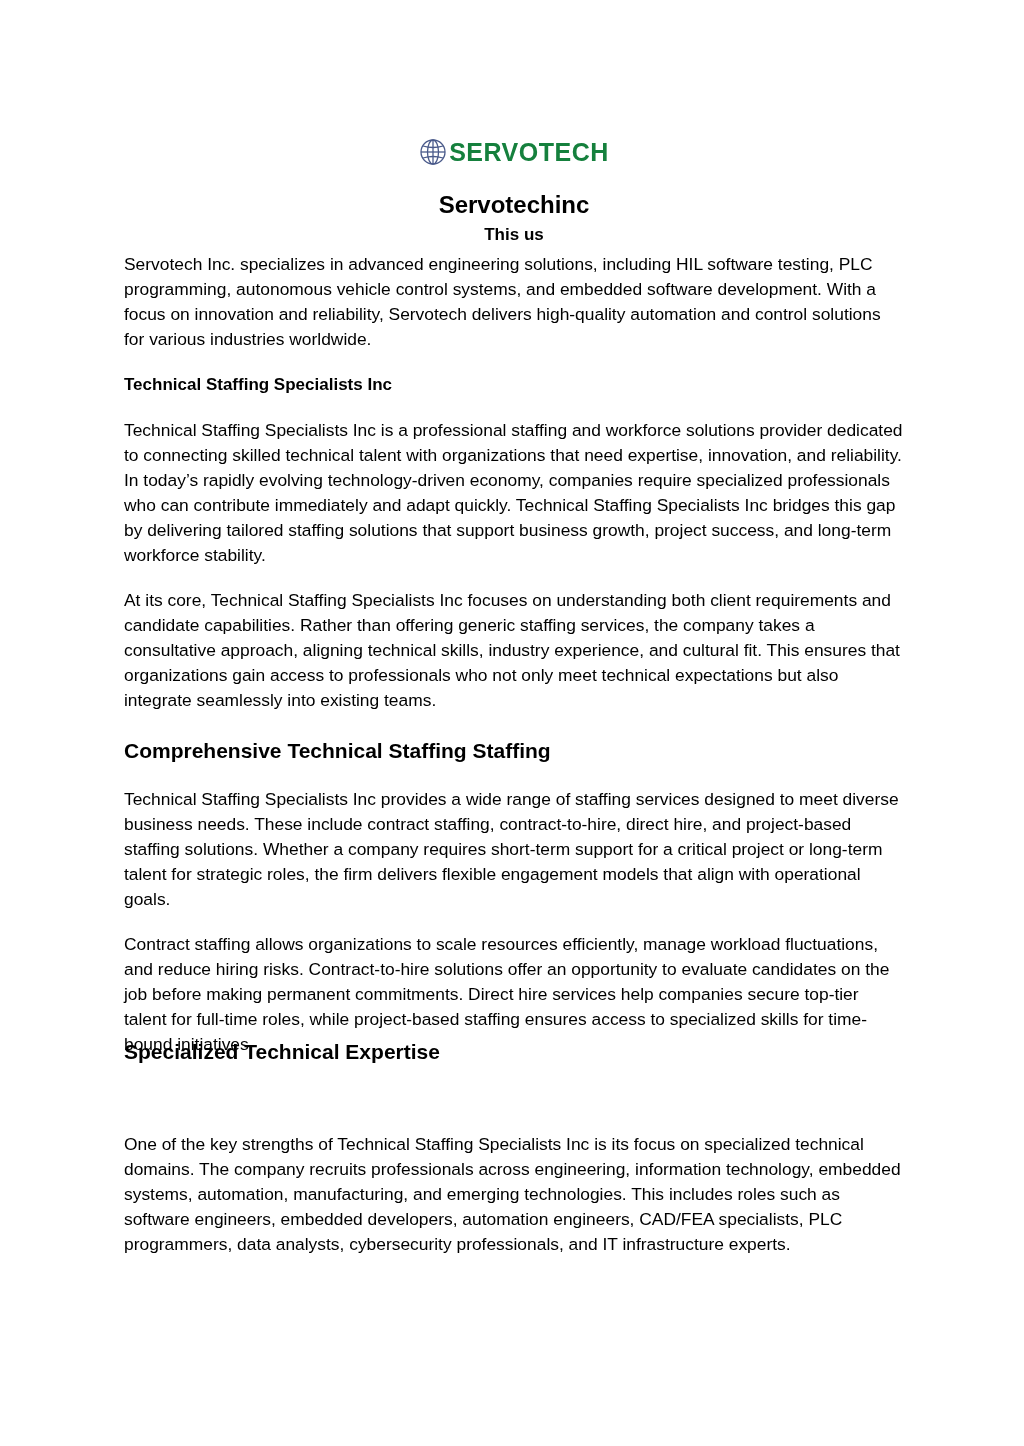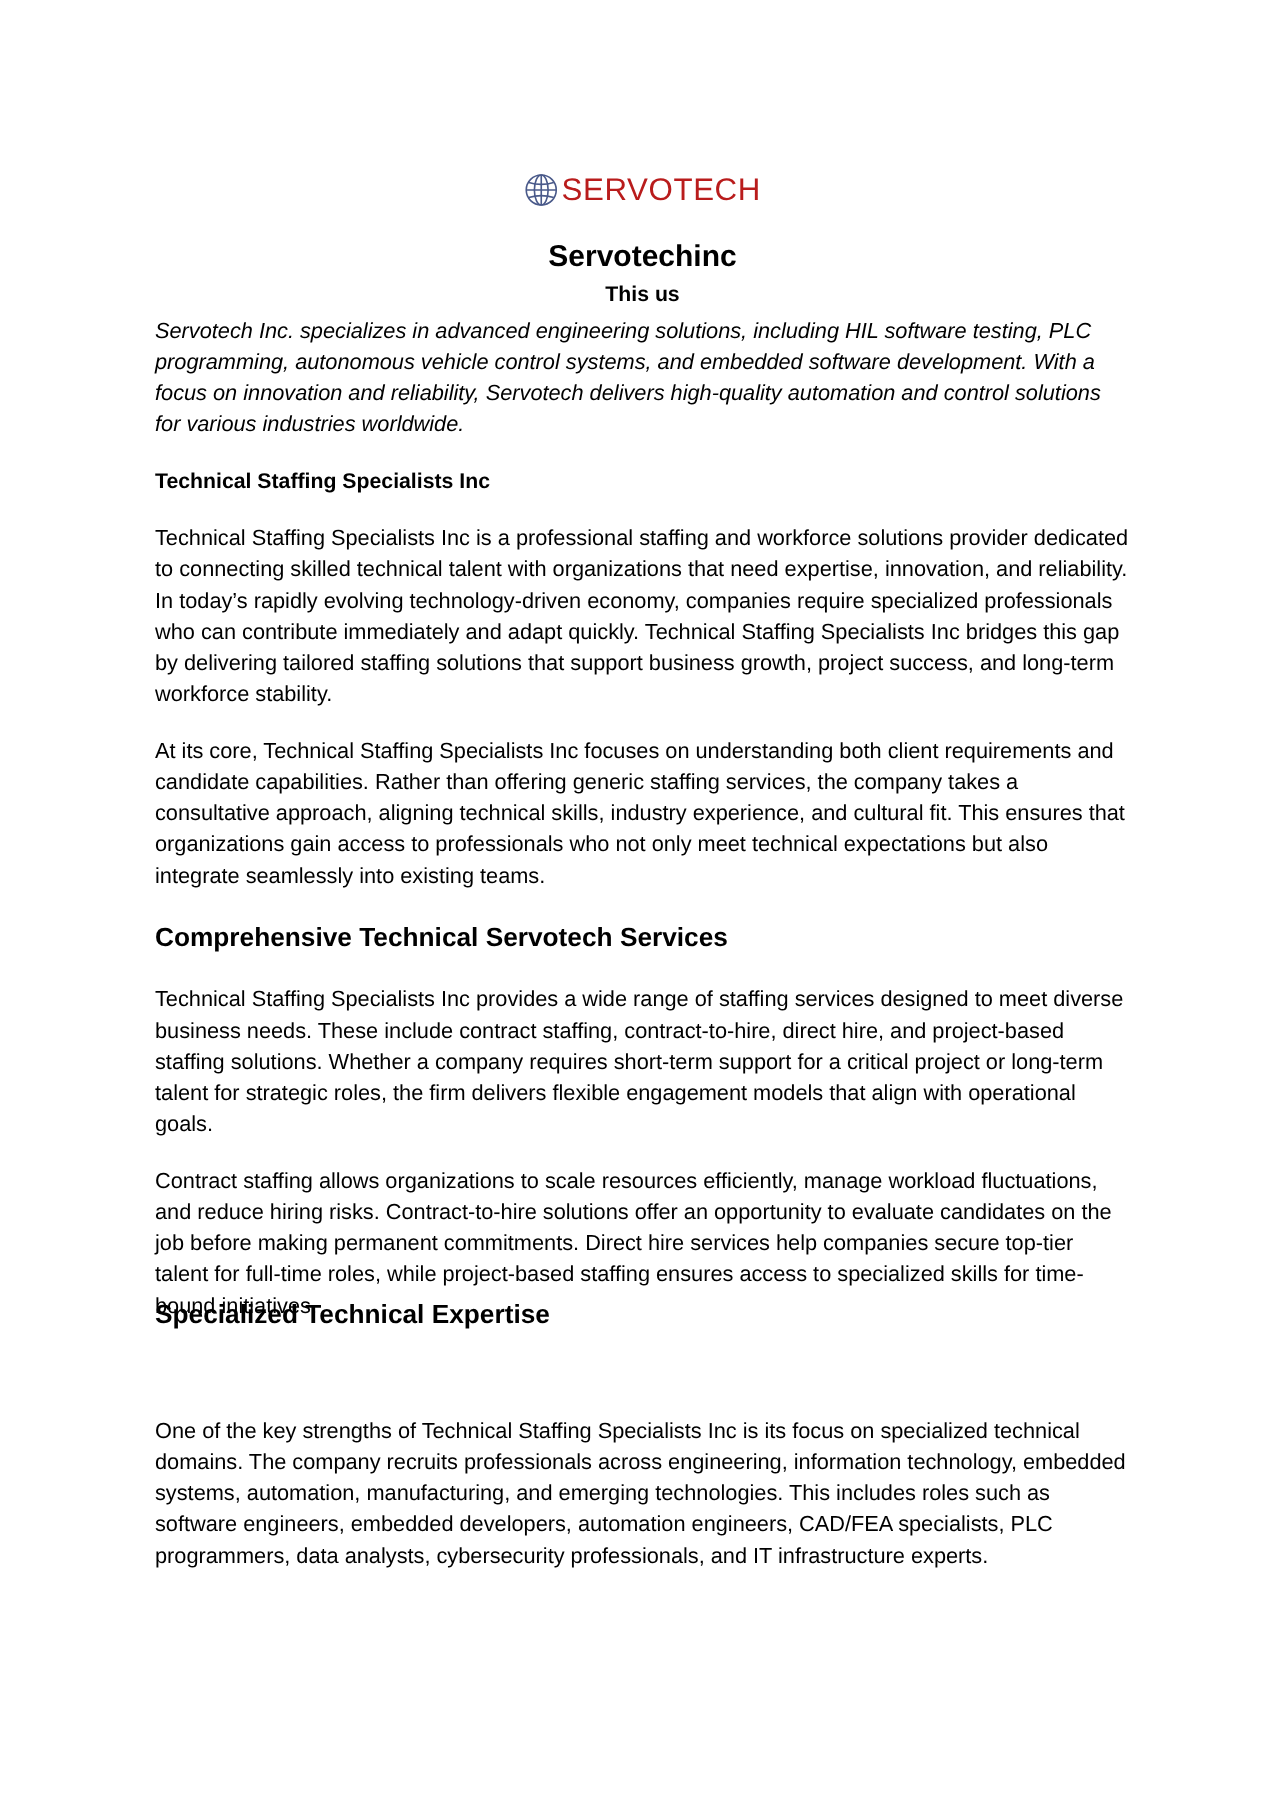--- a/index.html
+++ b/index.html
@@ -34,24 +34,24 @@
       gap: 2px;
       height: 36px;
     }
     .logo-icon {
       width: 28px;
       height: 28px;
       display: inline-block;
     }
     .logo-text {
       font-family: "Liberation Sans", sans-serif;
-      font-weight: normal;
+      font-weight: bold;
       font-size: 25px;
       letter-spacing: 0.5px;
-      color: #b91c1c;
+      color: #15803d;
       line-height: 36px;
     }
     .company-name {
       font-size: 24px;
       font-weight: bold;
       margin-top: 20px;
       line-height: 30px;
     }
     .subtitle {
       font-size: 17px;
@@ -100,29 +100,29 @@
           <path d="M4 8 Q14 11 24 8"></path>
           <path d="M4 20 Q14 17 24 20"></path>
         </svg>
       </span>
       <span class="logo-text">SERVOTECH</span>
     </div>
     <div class="company-name">Servotechinc</div>
     <div class="subtitle">This us</div>
   </div>
 
-  <p class="body-text" style="top:252px;font-style:italic;">Servotech Inc. specializes in advanced engineering solutions, including HIL software testing, PLC programming, autonomous vehicle control systems, and embedded software development. With a focus on innovation and reliability, Servotech delivers high-quality automation and control solutions for various industries worldwide.</p>
+  <p class="body-text" style="top:252px;">Servotech Inc. specializes in advanced engineering solutions, including HIL software testing, PLC programming, autonomous vehicle control systems, and embedded software development. With a focus on innovation and reliability, Servotech delivers high-quality automation and control solutions for various industries worldwide.</p>
 
   <h3 class="sub-heading" style="top:374px;text-align:center;">Technical Staffing Specialists Inc</h3>
 
   <p class="body-text" style="top:418px;">Technical Staffing Specialists Inc is a professional staffing and workforce solutions provider dedicated to connecting skilled technical talent with organizations that need expertise, innovation, and reliability. In today’s rapidly evolving technology-driven economy, companies require specialized professionals who can contribute immediately and adapt quickly. Technical Staffing Specialists Inc bridges this gap by delivering tailored staffing solutions that support business growth, project success, and long-term workforce stability.</p>
 
   <p class="body-text" style="top:588px;">At its core, Technical Staffing Specialists Inc focuses on understanding both client requirements and candidate capabilities. Rather than offering generic staffing services, the company takes a consultative approach, aligning technical skills, industry experience, and cultural fit. This ensures that organizations gain access to professionals who not only meet technical expectations but also integrate seamlessly into existing teams.</p>
 
-  <h2 class="section-heading" style="top:737px;">Comprehensive Technical Servotech Services</h2>
+  <h2 class="section-heading" style="top:737px;">Comprehensive Technical Staffing Staffing</h2>
 
   <p class="body-text" style="top:787px;">Technical Staffing Specialists Inc provides a wide range of staffing services designed to meet diverse business needs. These include contract staffing, contract-to-hire, direct hire, and project-based staffing solutions. Whether a company requires short-term support for a critical project or long-term talent for strategic roles, the firm delivers flexible engagement models that align with operational goals.</p>
 
   <p class="body-text" style="top:932px;">Contract staffing allows organizations to scale resources efficiently, manage workload fluctuations, and reduce hiring risks. Contract-to-hire solutions offer an opportunity to evaluate candidates on the job before making permanent commitments. Direct hire services help companies secure top-tier talent for full-time roles, while project-based staffing ensures access to specialized skills for time-bound initiatives.</p>
 
   <h2 class="section-heading" style="top:1038px;">Specialized Technical Expertise</h2>
 
   <p class="body-text" style="top:1132px;">One of the key strengths of Technical Staffing Specialists Inc is its focus on specialized technical domains. The company recruits professionals across engineering, information technology, embedded systems, automation, manufacturing, and emerging technologies. This includes roles such as software engineers, embedded developers, automation engineers, CAD/FEA specialists, PLC programmers, data analysts, cybersecurity professionals, and IT infrastructure experts.</p>
 
 </div>

